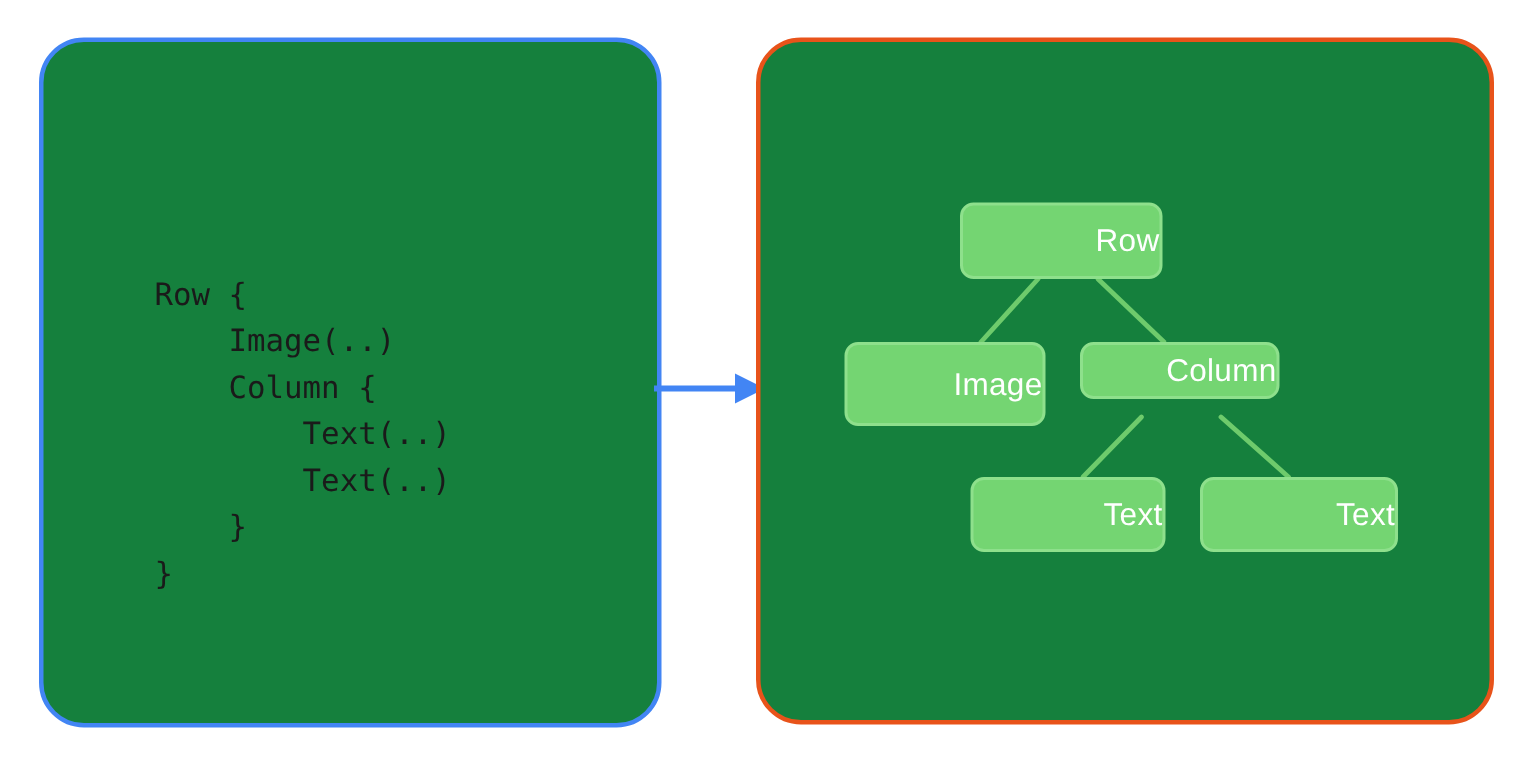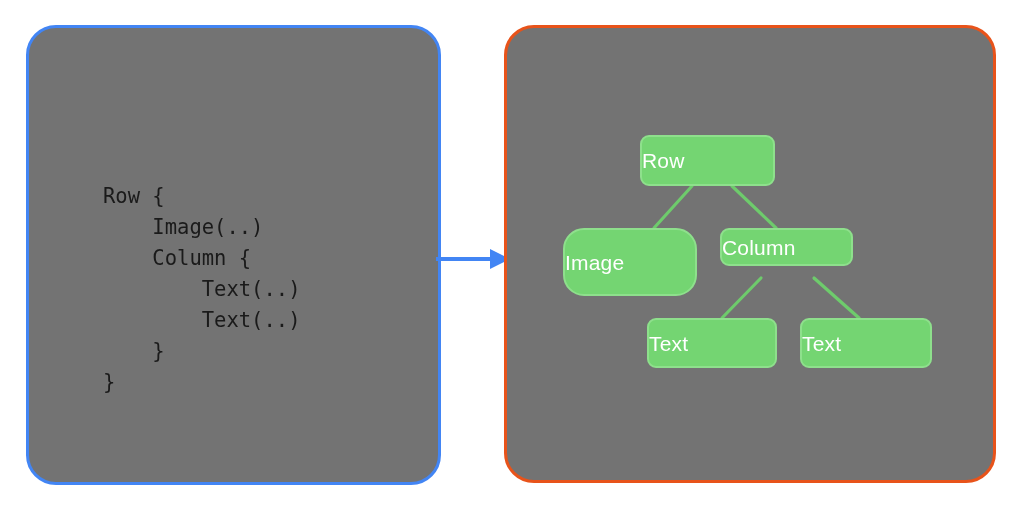--- a/index.html
+++ b/index.html
@@ -19,21 +19,21 @@
     position: absolute;
     left: 0; top: 0;
     width: 1014px;
     height: 506px;
   }
 
   
   .panel {
     position: absolute;
     box-sizing: border-box;
-    background: #737373;
+    background: #15803d;
     border-style: solid;
     padding-left: 12px;
   }
 
   #code-panel {
     left: 26px;
     top: 25px;
     width: 415px;
     height: 460px;
     border-width: 3.5px;
@@ -83,21 +83,21 @@
     width: 492px;
     height: 458px;
     overflow: visible;
   }
 
   .tree-node {
     position: absolute;
     box-sizing: border-box;
     display: flex;
     align-items: center;
-    justify-content: flex-start;
+    justify-content: flex-end;
     background: #74d572;
     border: 2px solid #8ee08c;
     border-radius: 9px;
     color: #ffffff;
     font-family: "Liberation Sans", sans-serif;
     font-size: 21px;
     font-weight: 400;
     letter-spacing: 0.2px;
     line-height: 1;
   }
@@ -128,21 +128,21 @@
       <line x1="188" y1="161" x2="150" y2="203" stroke="#6ecb6c" stroke-width="3.2" stroke-linecap="round"></line>
       <line x1="228" y1="161" x2="272" y2="203" stroke="#6ecb6c" stroke-width="3.2" stroke-linecap="round"></line>
       <line x1="257" y1="253" x2="218" y2="293" stroke="#6ecb6c" stroke-width="3.2" stroke-linecap="round"></line>
       <line x1="310" y1="253" x2="355" y2="293" stroke="#6ecb6c" stroke-width="3.2" stroke-linecap="round"></line>
     </svg>
 
   <div id="tree-nodes">
       <div class="tree-node" style="left: 640px; top: 135px; width: 135px; height: 51px; background: rgb(116, 213, 114); border-color: rgb(142, 224, 140); color: rgb(255, 255, 255);">
         <span>Row</span>
       </div>
-      <div class="tree-node" style="left: 563px; top: 228px; width: 134px; height: 68px; background: rgb(116, 213, 114); border-color: rgb(142, 224, 140); color: rgb(255, 255, 255); border-radius: 21px;">
+      <div class="tree-node" style="left: 563px; top: 228px; width: 134px; height: 56px; background: rgb(116, 213, 114); border-color: rgb(142, 224, 140); color: rgb(255, 255, 255);">
         <span>Image</span>
       </div>
       <div class="tree-node" style="left: 720px; top: 228px; width: 133px; height: 38px; background: rgb(116, 213, 114); border-color: rgb(142, 224, 140); color: rgb(255, 255, 255);">
         <span>Column</span>
       </div>
       <div class="tree-node" style="left: 647px; top: 318px; width: 130px; height: 50px; background: rgb(116, 213, 114); border-color: rgb(142, 224, 140); color: rgb(255, 255, 255);">
         <span>Text</span>
       </div>
       <div class="tree-node" style="left: 800px; top: 318px; width: 132px; height: 50px; background: rgb(116, 213, 114); border-color: rgb(142, 224, 140); color: rgb(255, 255, 255);">
         <span>Text</span>

